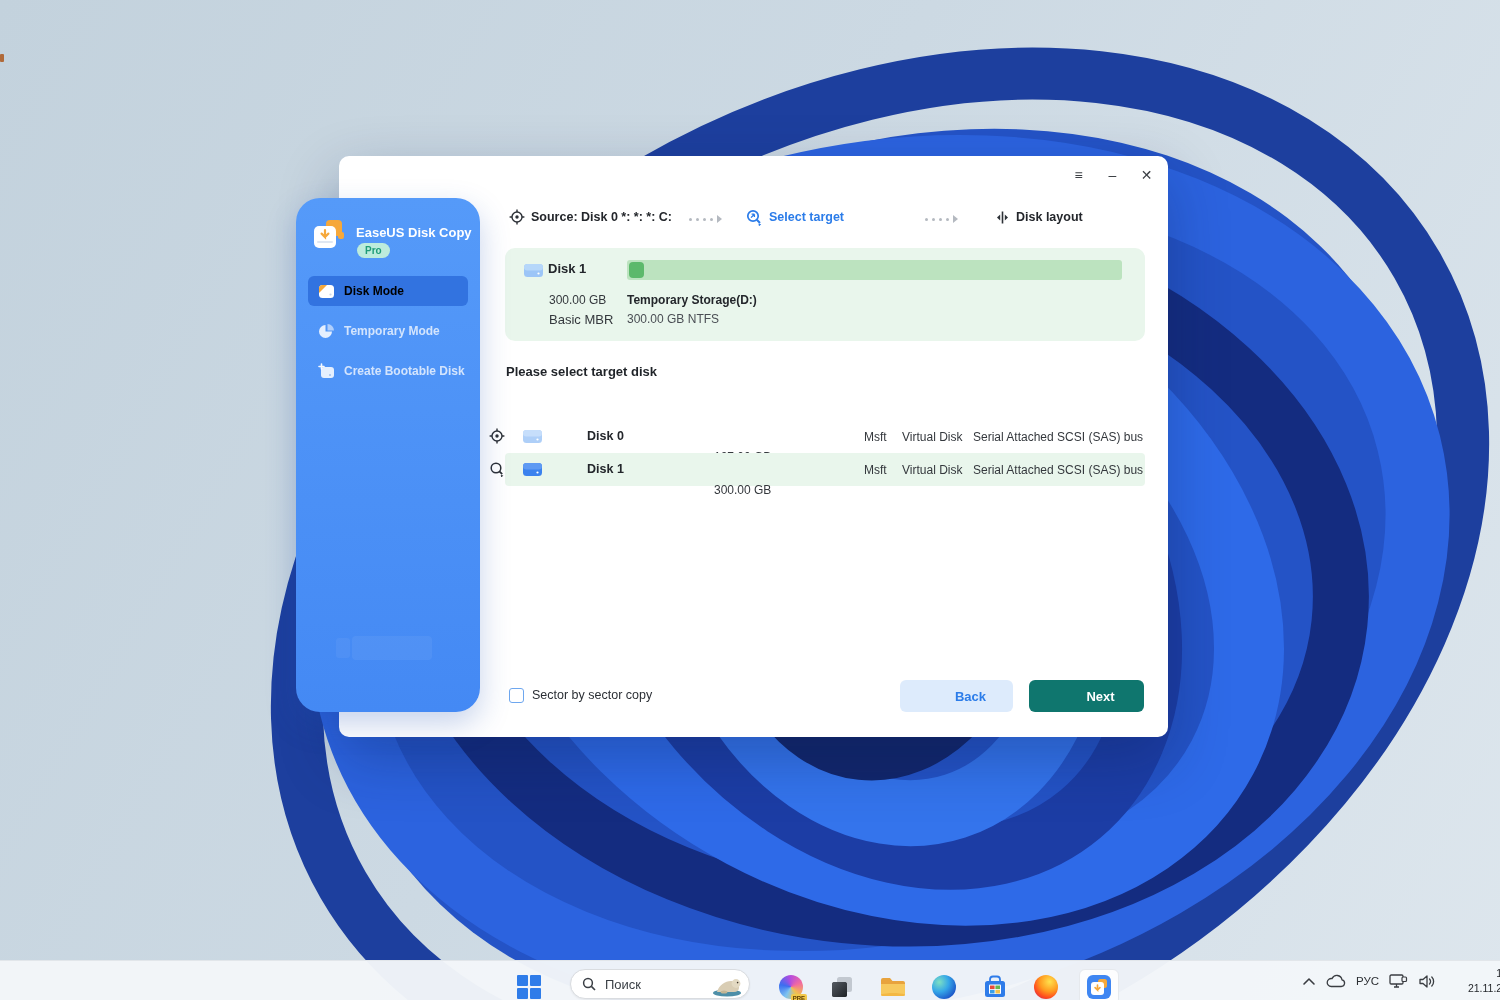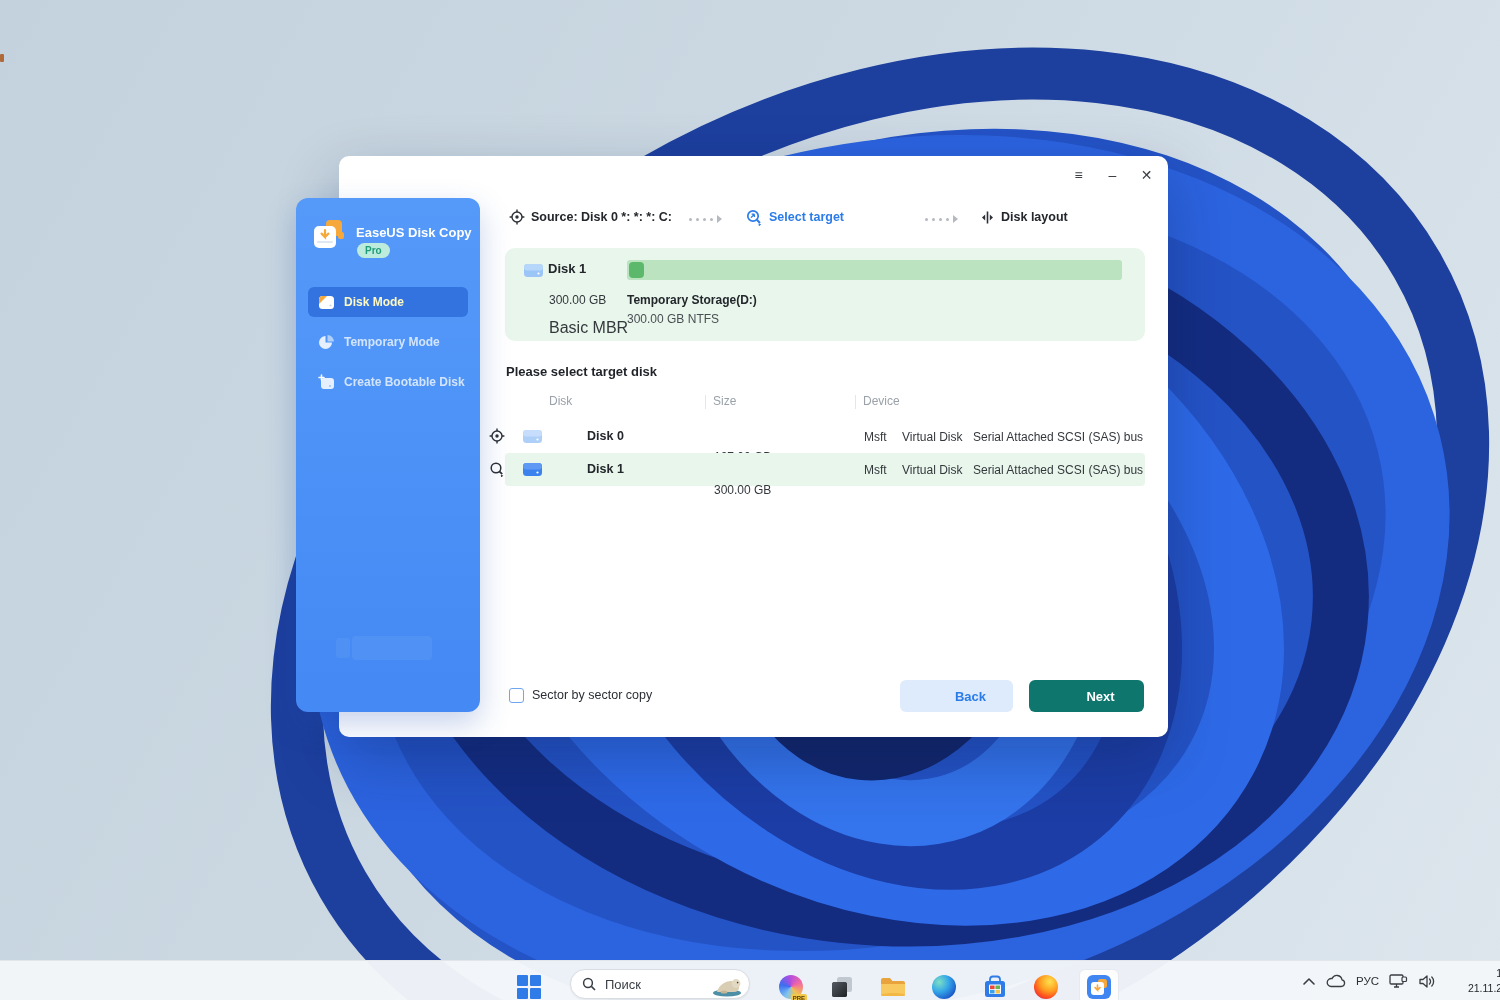--- a/index.html
+++ b/index.html
@@ -34,21 +34,21 @@
   
   .src-panel { position:absolute; left:166px; top:92px; width:640px; height:93px;
                background:#e9f6ec; border-radius:10px; }
   .src-disk-icon { position:absolute; left:19px; top:15px; }
   .src-name { position:absolute; left:43px; top:13px; font-size:13px; font-weight:bold; color:#23262b;}
   .src-bar { position:absolute; left:122px; top:12px; width:495px; height:20px;
              background:#bce3bf; border-radius:3px; }
   .src-bar-seg { position:absolute; left:2px; top:2px; width:15px; height:16px;
                  background:#5cb96b; border-radius:4px; }
   .src-size   { position:absolute; left:44px;  top:45px; font-size:12px; color:#34383d; }
-  .src-scheme { position:absolute; left:44px;  top:64px; font-size:16px; color:#34383d;margin-top:7px; }
+  .src-scheme { position:absolute; left:44px;  top:64px; font-size:13px; color:#34383d; }
   .src-vol    { position:absolute; left:122px; top:45px; font-size:12px; font-weight:bold; color:#23262b;}
   .src-volinf { position:absolute; left:122px; top:64px; font-size:12px; color:#4a4e54; }
 
   .sect-title { position:absolute; left:167px; top:208px; font-size:13px; font-weight:bold; color:#1f2328;}
 
   
   .tbl-head { position:absolute; left:166px; top:236px; width:640px; height:20px;
               font-size:12px; color:#9aa1a9; }
   .th { position:absolute; top:2px; }
   .th-disk { left:44px; } .th-size { left:208px; } .th-device { left:358px; }
@@ -71,31 +71,31 @@
          border:1.6px solid #6ea7ef; border-radius:3px; background:#fff; cursor:pointer; }
   .chk-label { position:absolute; left:193px; top:532px; font-size:12.5px; color:#2b2f35; }
   .btn { position:absolute; top:524px; height:32px; border:none; border-radius:6px;
          font-size:13px; font-weight:bold; font-family:inherit; cursor:pointer;padding-left:28px; }
   .btn-back { left:561px; width:113px; background:#ddebfc; color:#2b7ce9; }
   .btn-next { left:690px; width:115px; background:#0f766e; color:#fff; }
 
   
   .sidebar { position:absolute; left:296px; top:198px; width:184px; height:514px; z-index:6;
              background:linear-gradient(180deg,#559af9 0%,#4489f4 100%);
-             border-radius:12px; box-shadow:0 12px 30px rgba(30,80,180,.25); }
+             border-radius:24px; box-shadow:0 12px 30px rgba(30,80,180,.25); }
   .logo { position:absolute; left:18px; top:22px; }
   .sb-title { position:absolute; left:60px; top:27px; font-size:13px; font-weight:bold; color:#fff; }
   .sb-badge { position:absolute; left:61px; top:45px; background:#bdecdc; color:#1f9d78;
               font-size:10px; font-weight:bold; padding:2px 8px; border-radius:9px; }
   .sb-items { position:absolute; left:12px; top:78px; width:160px; display:flex;
               flex-direction:column; gap:10px; }
   .sb-item { height:30px; border-radius:6px; display:flex; align-items:center; gap:9px;
              padding-left:10px; font-size:12px; font-weight:bold; color:rgba(255,255,255,.75);
              cursor:pointer; }
-  .sb-item.active { background:#3273e0; color:#fef9c3;margin-top:11px; }
+  .sb-item.active { background:#3273e0; color:#000000; }
   .ghost1 { position:absolute; left:56px; top:438px; width:80px; height:24px;
             background:rgba(255,255,255,.06); border-radius:4px; }
   .ghost2 { position:absolute; left:40px; top:440px; width:14px; height:20px;
             background:rgba(255,255,255,.05); border-radius:3px; }
 
   
   .taskbar { position:absolute; left:0; top:960px; width:1500px; height:40px; z-index:10;
              background:rgba(243,246,249,.97); border-top:1px solid #e2e6ea; }
   .tb-center { position:absolute; left:511px; top:8px; height:36px; display:flex;
                align-items:flex-start; gap:15px; }
@@ -178,21 +178,21 @@
   </div>
 
   <div class="dots" style="left:586px;">
     <i></i>
       <i></i>
       <i></i>
       <i></i>
       <i class="tri"></i>
   </div>
 
-  <div class="nav-item" style="left:641px;">
+  <div class="nav-item" style="left:656px;">
     <svg width="15" height="15" viewBox="0 0 15 15">
       <path d="M7.5 1.5v12" stroke="#2c3036" stroke-width="1.6"></path>
       <path d="M5.2 4.4 2 7.5l3.2 3.1z" fill="#2c3036"></path>
       <path d="M9.8 4.4 13 7.5l-3.2 3.1z" fill="#2c3036"></path>
     </svg>
     <span>Disk layout</span>
   </div>
 
   <div class="src-panel">
     <svg class="src-disk-icon" width="19" height="15" viewBox="0 0 19 15">
@@ -205,27 +205,20 @@
       <div class="src-bar-seg"></div>
     </div>
     <div class="src-size">300.00 GB</div>
     <div class="src-scheme">Basic MBR</div>
     <div class="src-vol">Temporary Storage(D:)</div>
     <div class="src-volinf">300.00 GB NTFS</div>
   </div>
 
   <div class="sect-title">Please select target disk</div>
 
-  <div class="tbl-head">
-    <span class="th th-disk">Disk</span>
-    <span class="th-div div1"></span>
-    <span class="th th-size">Size</span>
-    <span class="th-div div2"></span>
-    <span class="th th-device">Device</span>
-  </div>
 
   <div class="rows">
 
     <div class="row">
       <svg class="lead" width="16" height="16" viewBox="0 0 16 16">
         <circle cx="8" cy="8" r="5" fill="none" stroke="#2c3036" stroke-width="1.4"></circle>
         <circle cx="8" cy="8" r="1.7" fill="#2c3036"></circle>
         <path d="M8 .6v2.4M8 13v2.4M.6 8h2.4M13 8h2.4" stroke="#2c3036" stroke-width="1.4"></path>
       </svg>
       <svg class="dicon" width="19" height="15" viewBox="0 0 19 15">

